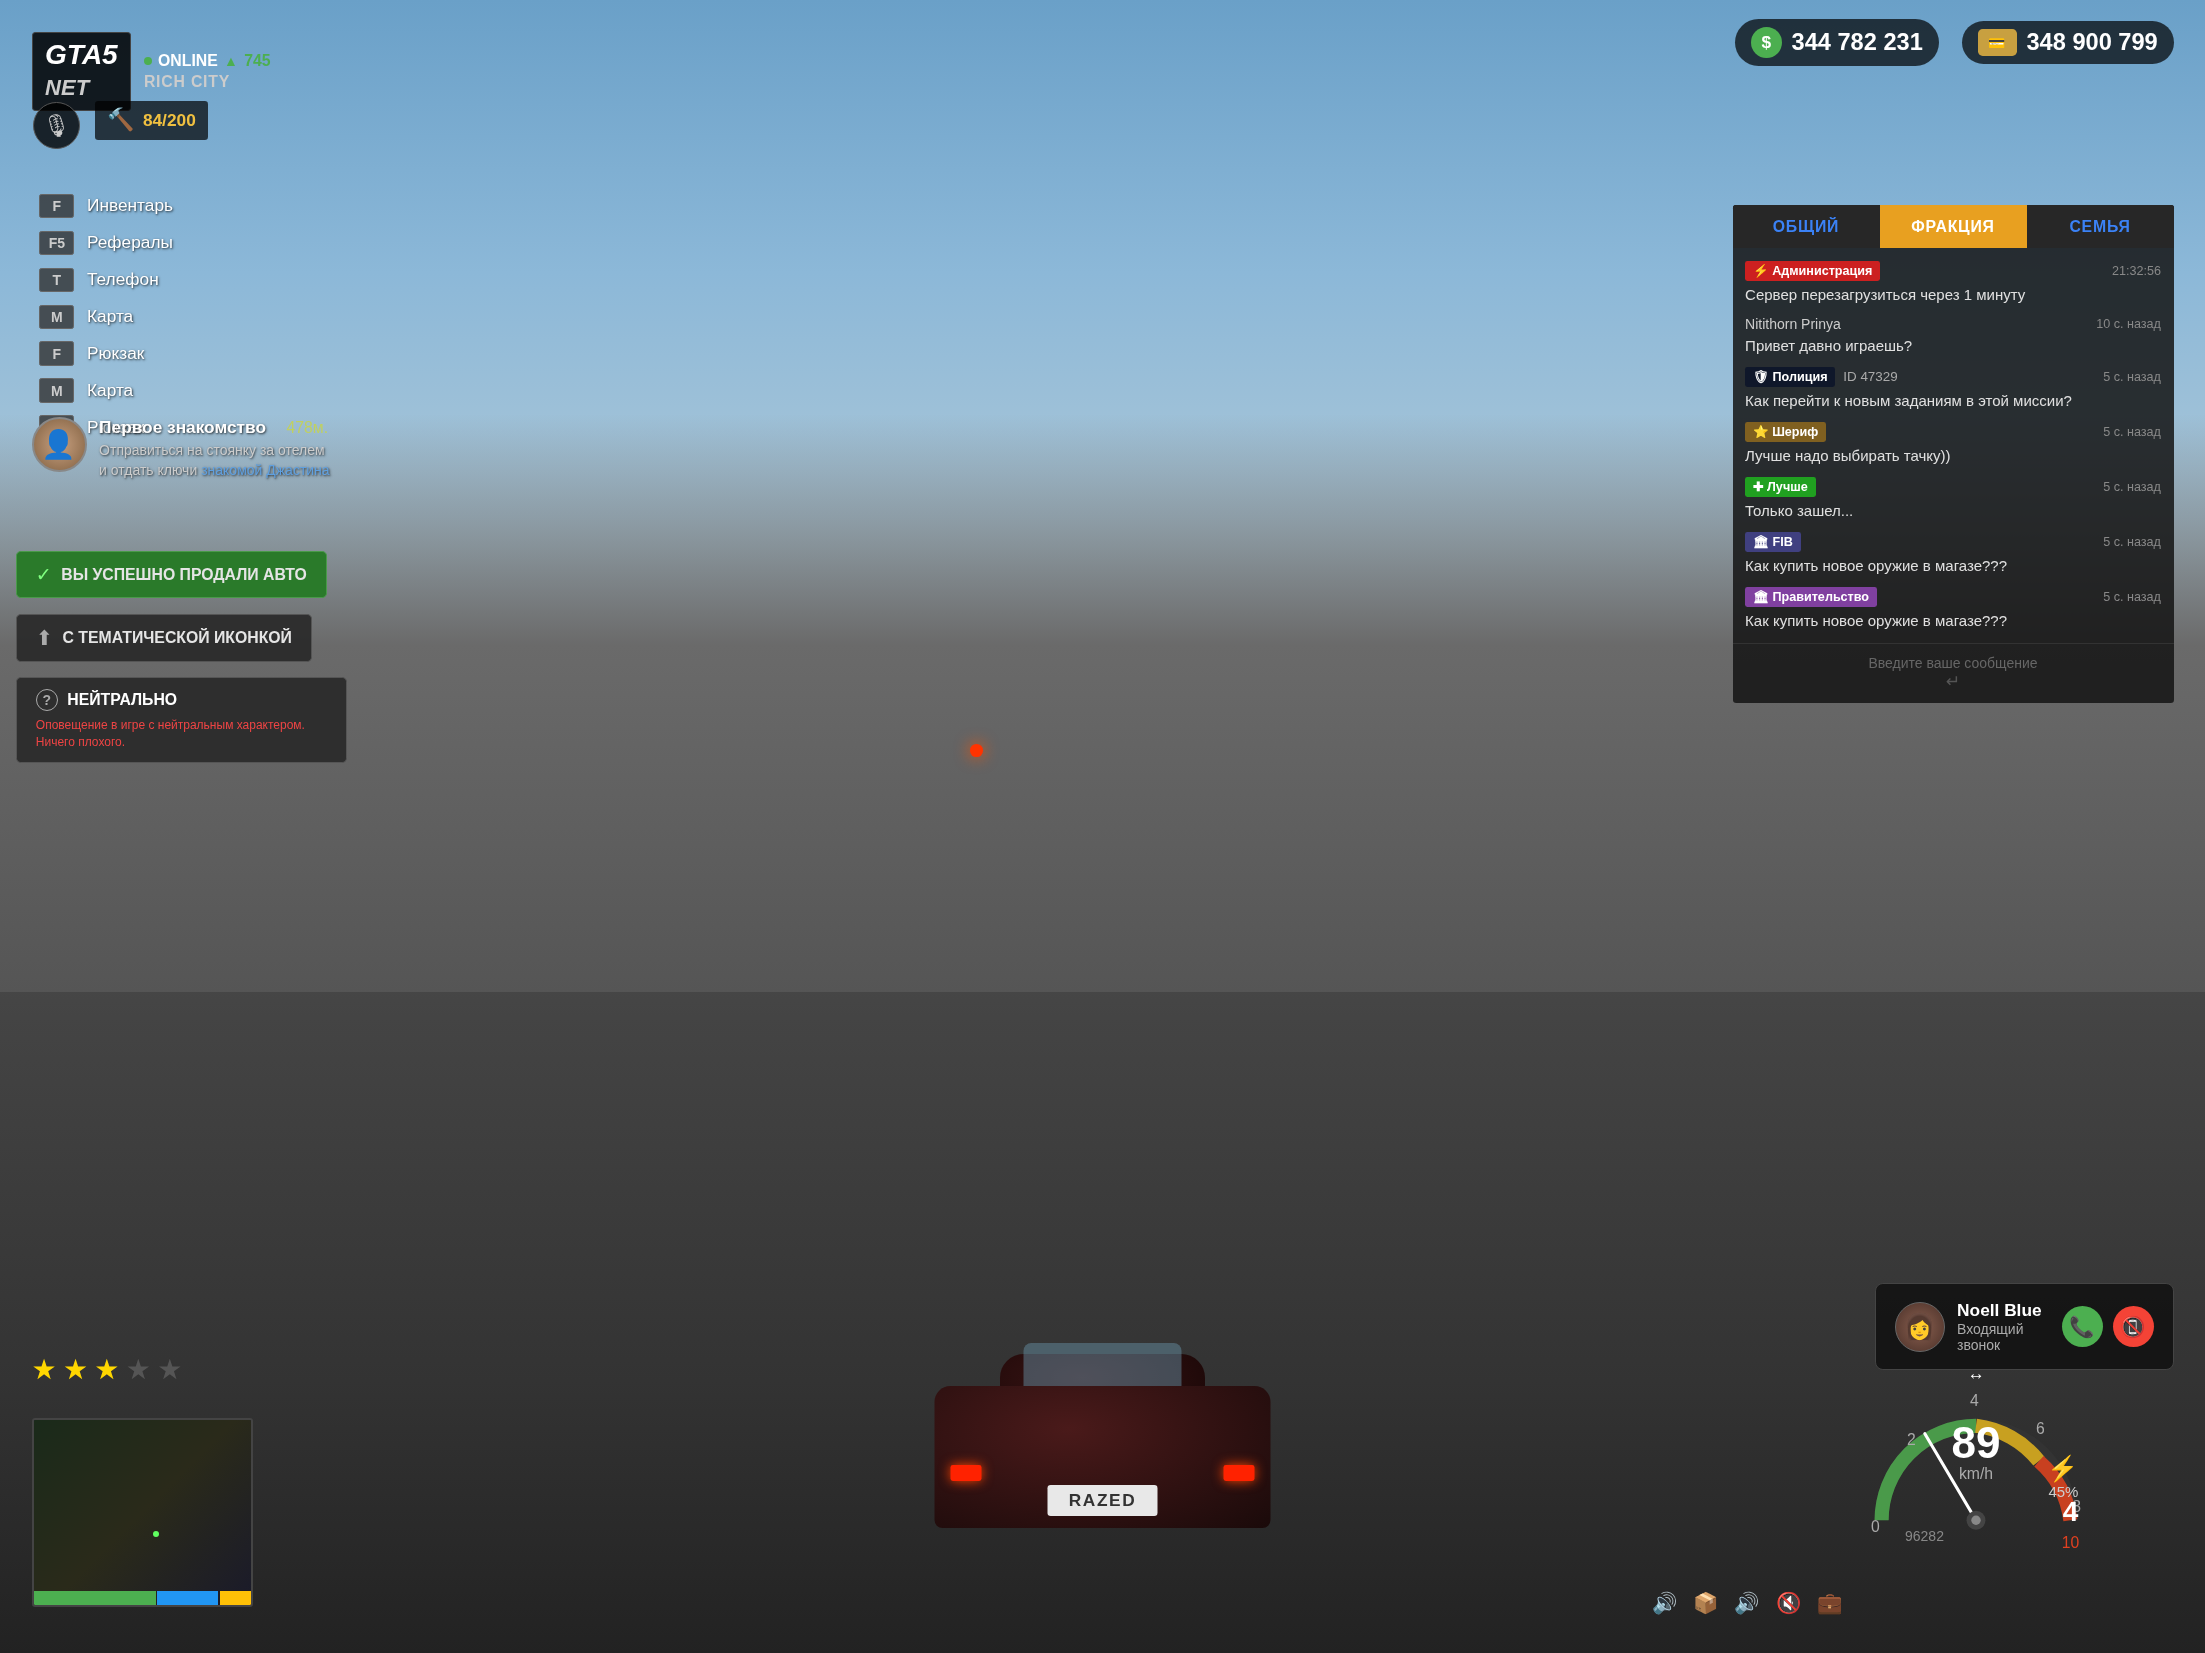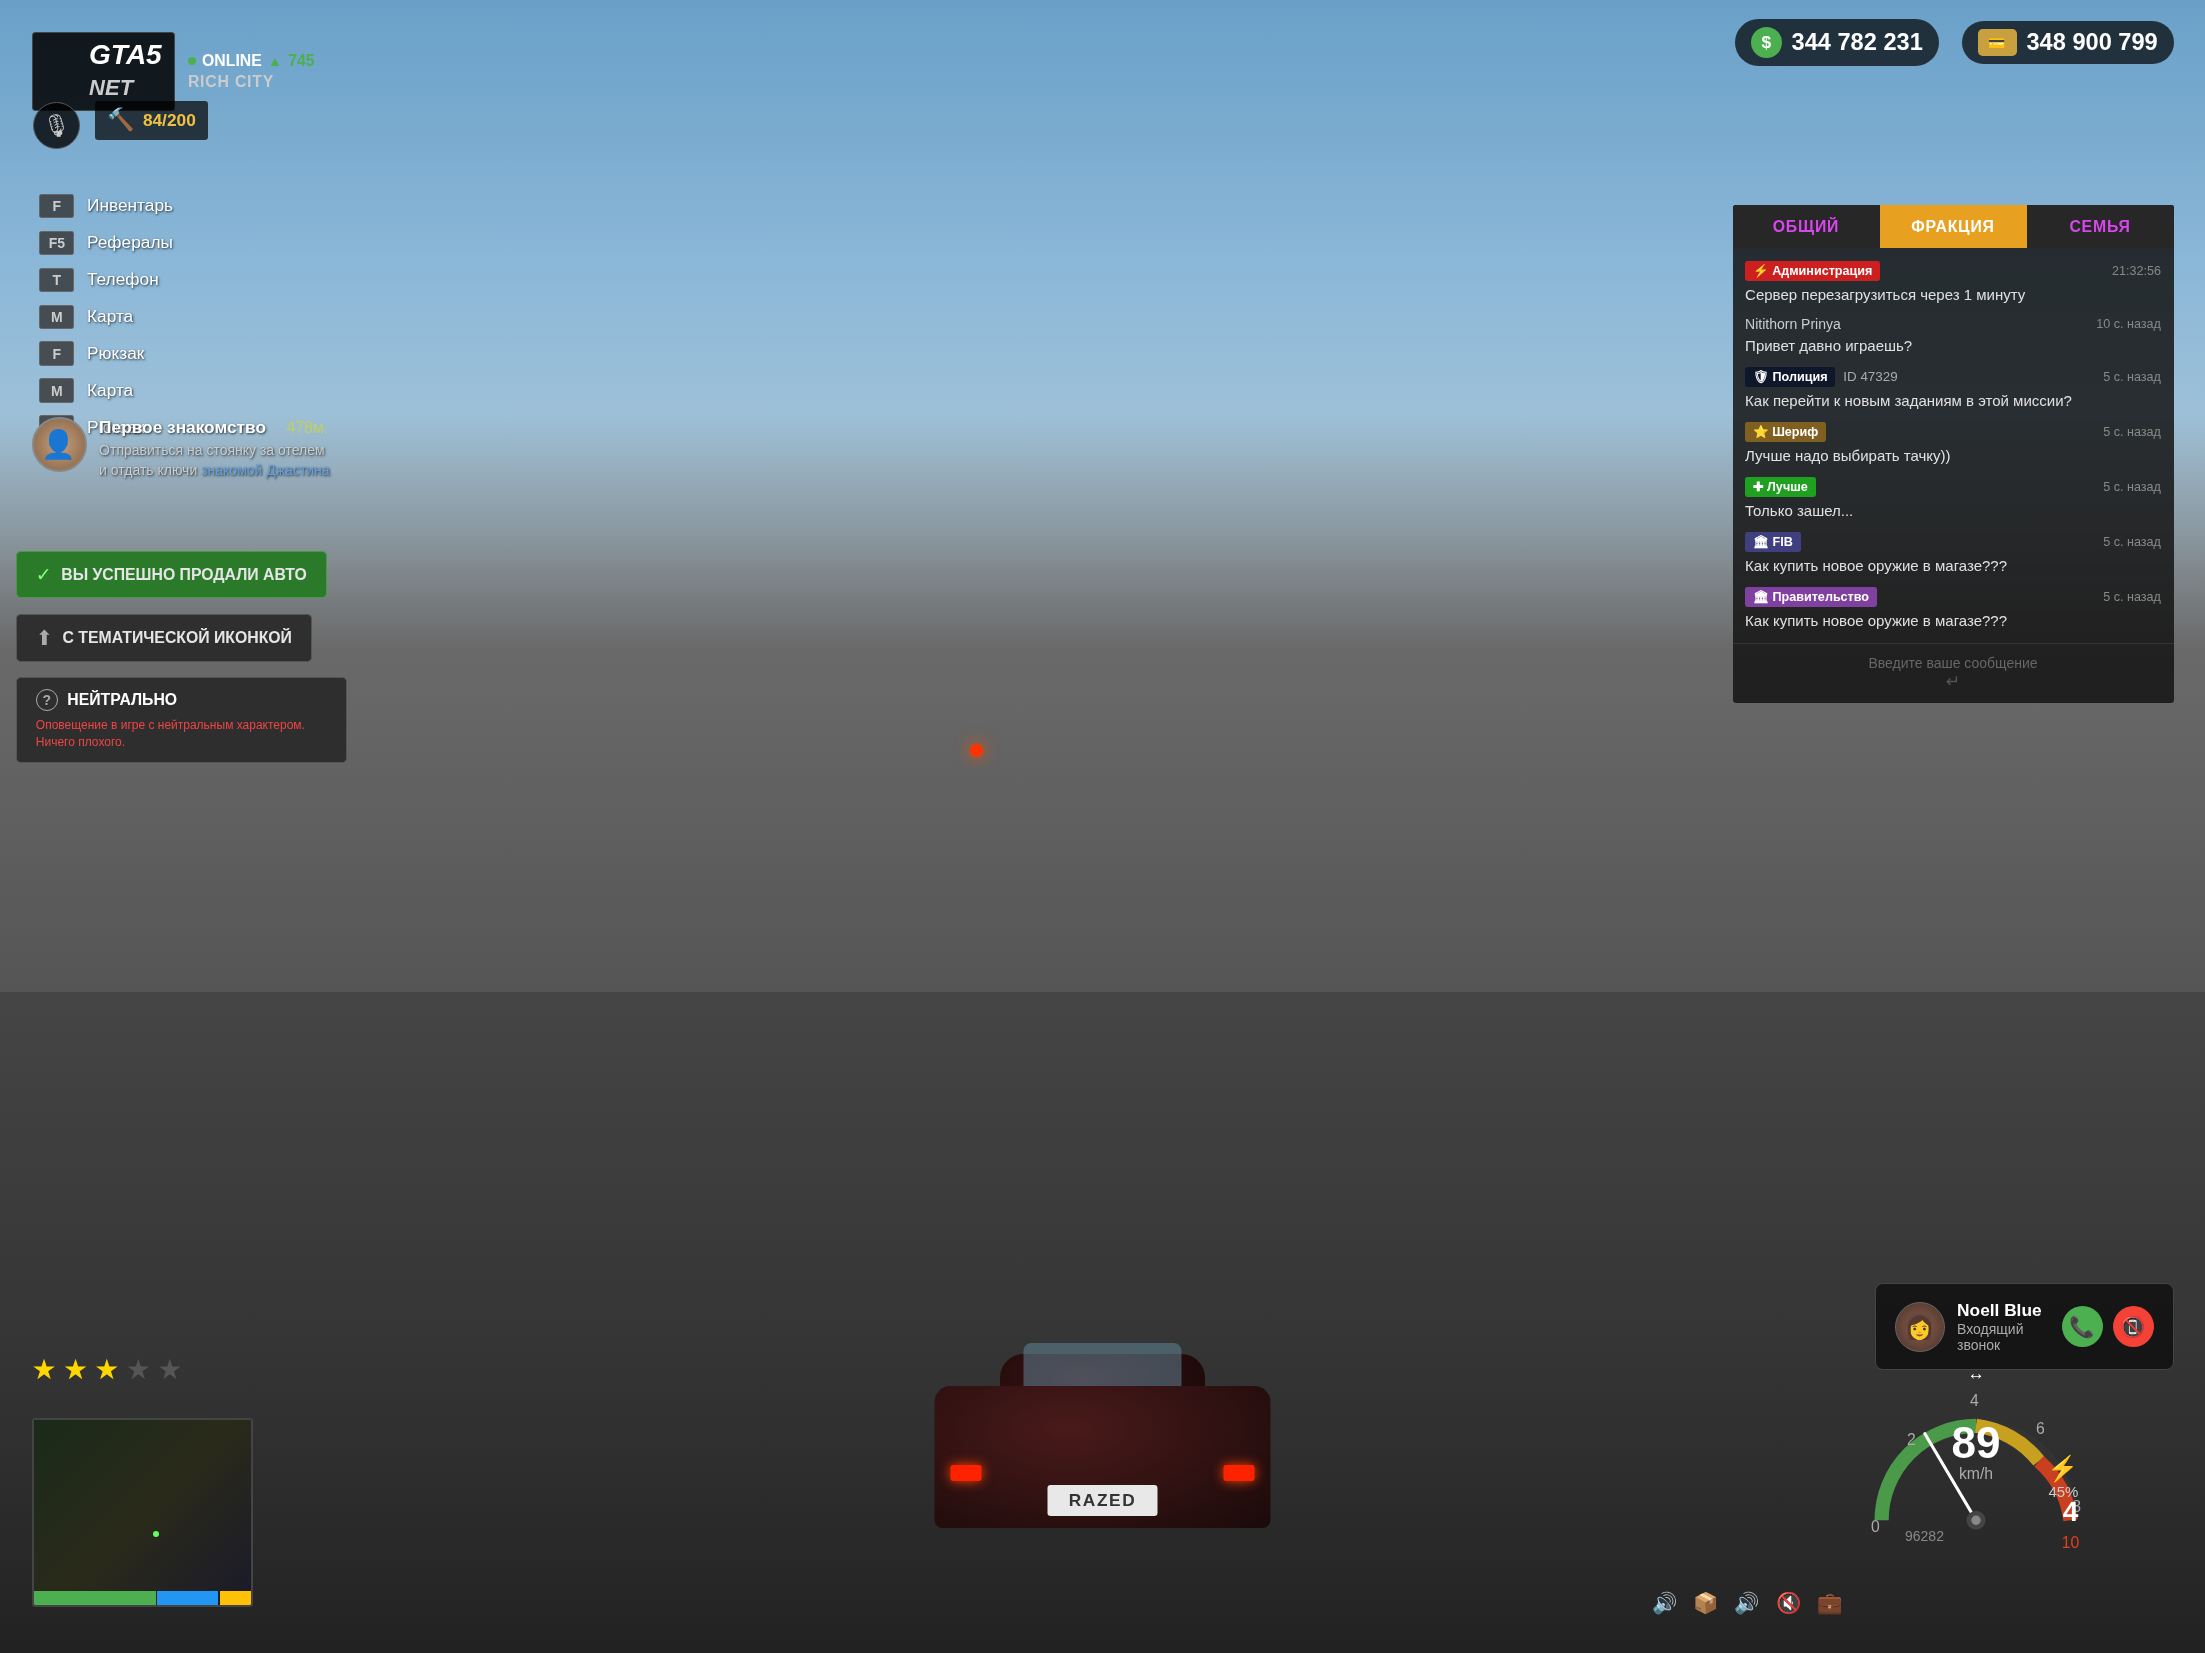--- a/index.html
+++ b/index.html
@@ -160,21 +160,20 @@
       padding: 7.9px 12.6px;
       border-radius: 3.2px;
     }
 
     .gta5net-text {
       font-weight: 900;
       font-size: 28px;
       color: white;
       line-height: 1.1;
       font-style: italic;
-      margin-left: 44px;
     }
 
     .server-info {
       display: flex;
       flex-direction: column;
       gap: 3.2px;
     }
 
     .online-badge {
       display: flex;
@@ -564,21 +563,21 @@
       display: flex;
       background: rgba(30,30,30,0.9);
     }
 
     .chat-tab {
       flex: 1;
       padding: 12.6px;
       text-align: center;
       font-size: 15.8px;
       font-weight: bold;
-      color: #d946ef;
+      color: #3b82f6;
       letter-spacing: 0.8px;
       background: rgba(40,40,40,0.9);
     }
 
     .chat-tab.active {
       background: #e8a020;
       color: white;
     }
 
     .chat-messages {

